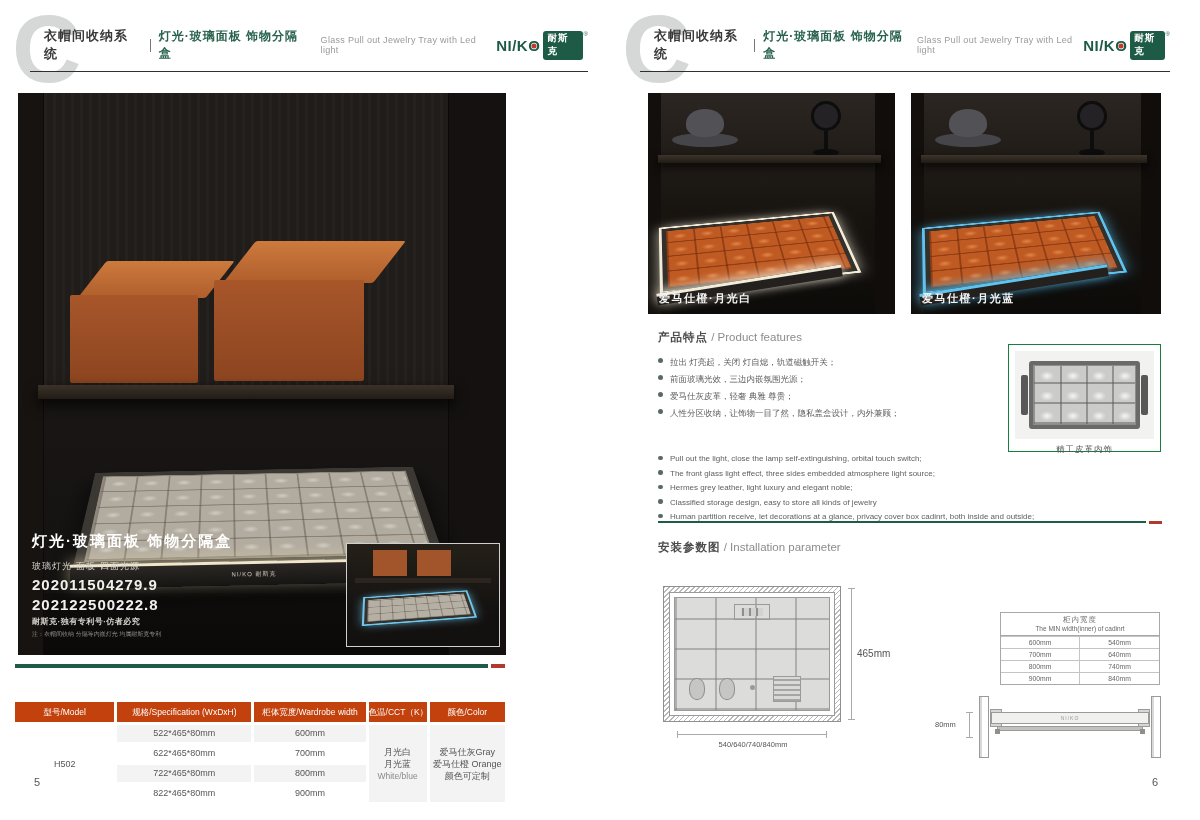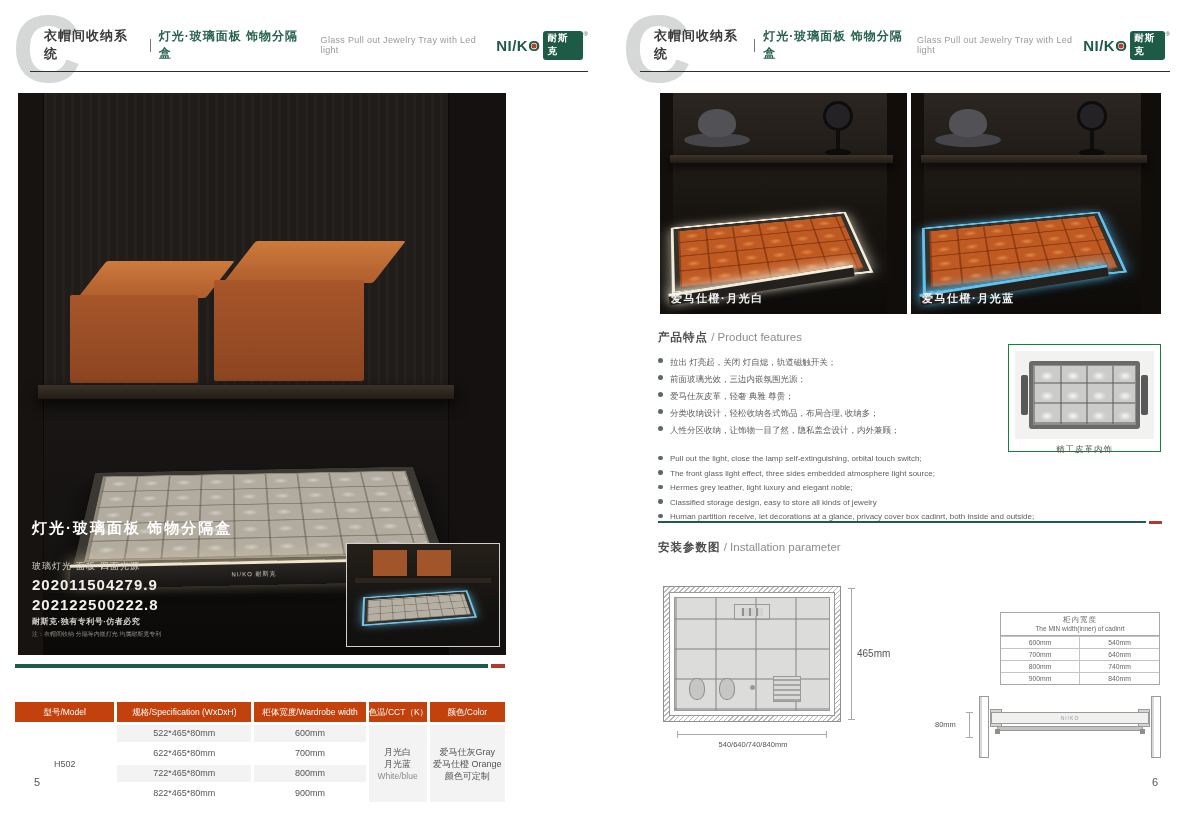--- a/index.html
+++ b/index.html
@@ -49,21 +49,21 @@
      background-size:37px 30px, auto, auto; border:2px solid #8f887c; }
   .tray-front-rail { position:absolute; left:52px; right:68px; top:468px; height:24px; transform:rotateZ(-1.2deg);
      background:linear-gradient(#2a2724,#171513); border-top:3px solid #f1e6cb;
      box-shadow:0 -3px 16px rgba(250,233,190,.55), 0 10px 18px rgba(0,0,0,.7);
      display:flex; align-items:center; justify-content:center; }
   .tray-brand { font-size:6px; color:#cfc9bd; letter-spacing:1px; }
   .pm-floor-shadow { position:absolute; left:26px; right:58px; top:500px; bottom:0; background:linear-gradient(#100e0d,#0a0908); }
 
   .pm-overlay { position:absolute; left:14px; bottom:16px; color:#fff; z-index:3; }
   .pm-ov-title { font-size:15px; font-weight:700; letter-spacing:2px; }
-  .pm-ov-sub { font-size:9px; color:#d8d5d0; margin-top:22px; letter-spacing:1px; }
+  .pm-ov-sub { font-size:9px; color:#d8d5d0; margin-top:9px; letter-spacing:1px; }
   .pm-ov-pat { font-size:15px; font-weight:600; letter-spacing:1px; line-height:17px; margin-top:3px; color:#f2f0ed; }
   .pm-ov-note { font-size:8px; font-weight:700; color:#d8d5d0; margin-top:3px; letter-spacing:.5px; }
   .pm-ov-fine { font-size:6px; color:#8e8b86; margin-top:3px; }
 
   .pm-inset { position:absolute; right:6px; bottom:8px; width:154px; height:104px; border:1px solid #cfd0d0; background:linear-gradient(180deg,#242019,#131110 70%); z-index:3; overflow:hidden; }
   .pm-inset .i-box1,.pm-inset .i-box2 { position:absolute; top:6px; width:34px; height:26px; background:#a2542a; }
   .pm-inset .i-box1 { left:26px; } .pm-inset .i-box2 { left:70px; }
   .pm-inset .i-shelf { position:absolute; left:8px; right:8px; top:34px; height:5px; background:#2c251f; }
   .pm-inset .i-tray { position:absolute; left:18px; top:44px; width:106px; height:38px; transform:perspective(300px) rotateX(48deg) rotateZ(-6deg); background:#35322e; padding:3px;
      box-shadow:0 0 0 2px #6fc6ec, 0 0 12px #6fc6ec; }
@@ -89,21 +89,21 @@
   .st-big { flex:1; display:flex; flex-direction:column; align-items:center; justify-content:center; line-height:12px; }
   .st-big.gray { background:#f3f3f3; }
   .st-big .en { color:#8a8a8a; font-size:8.5px; }
 
   .page-no { position:absolute; top:776px; font-size:11px; color:#555; }
   .page-left .page-no { left:34px; }
   .page-right .page-no { left:552px; }
 
   
   .pcard { position:absolute; top:93px; height:221px; background:linear-gradient(180deg,#2b2622 0%,#17130f 55%,#0d0b09 100%); overflow:hidden; }
-  .pcard-1 { left:60px; width:247px; --glow:#f3ecd9; }
+  .pcard-1 { left:48px; width:247px; --glow:#f3ecd9; }
   .pcard-2 { left:311px; width:250px; --glow:#5fc3f0; }
   .pc-sidewall { position:absolute; left:0; top:0; bottom:0; width:13px; background:#120f0c; }
   .pc-sidewall-r { position:absolute; right:0; top:0; bottom:0; width:20px; background:#100d0b; }
   .pc-shelf { position:absolute; left:10px; right:14px; top:62px; height:8px; background:linear-gradient(#3d342b,#211b15); box-shadow:0 4px 10px rgba(0,0,0,.8); }
   .hat-brim { position:absolute; left:24px; top:40px; width:66px; height:14px; background:#46464a; border-radius:50%; }
   .hat-crown { position:absolute; left:38px; top:16px; width:38px; height:28px; background:#515156; border-radius:50% 50% 42% 42%; }
   .mirror { position:absolute; right:54px; top:8px; width:30px; height:30px; border:3px solid #0d0d0d; border-radius:50%; background:#242225; }
   .mirror-stand { position:absolute; right:67px; top:38px; width:4px; height:20px; background:#0d0d0d; }
   .mirror-base { position:absolute; right:56px; top:56px; width:26px; height:7px; background:#0d0d0d; border-radius:50%; }
   .otray { position:absolute; left:16px; right:34px; top:84px; height:104px; transform:perspective(520px) rotateX(48deg) rotateZ(-9deg); transform-origin:50% 100%; background:#34302b; padding:5px; box-shadow:0 0 0 3px var(--glow), 0 0 18px var(--glow), 0 14px 22px rgba(0,0,0,.7); }
@@ -350,21 +350,20 @@
 
     <div class="sec-head feat-head">
       <span class="cn">产品特点</span>
       <span>/ Product features</span>
     </div>
 
     <ul class="blist blist-cn">
       <li>拉出 灯亮起，关闭 灯自熄，轨道磁触开关；</li>
       <li>前面玻璃光效，三边内嵌氛围光源；</li>
       <li>爱马仕灰皮革，轻奢 典雅 尊贵；</li>
-      <li>分类收纳设计，轻松收纳各式饰品，布局合理, 收纳多；</li>
       <li>人性分区收纳，让饰物一目了然，隐私盖盒设计，内外兼顾；</li>
     </ul>
 
     <div class="inset-card">
       <div class="ic-img">
         <div class="ic-handle-l"></div>
         <div class="ic-handle-r"></div>
         <div class="ic-frame">
           <div class="ic-inner"></div>
         </div>

